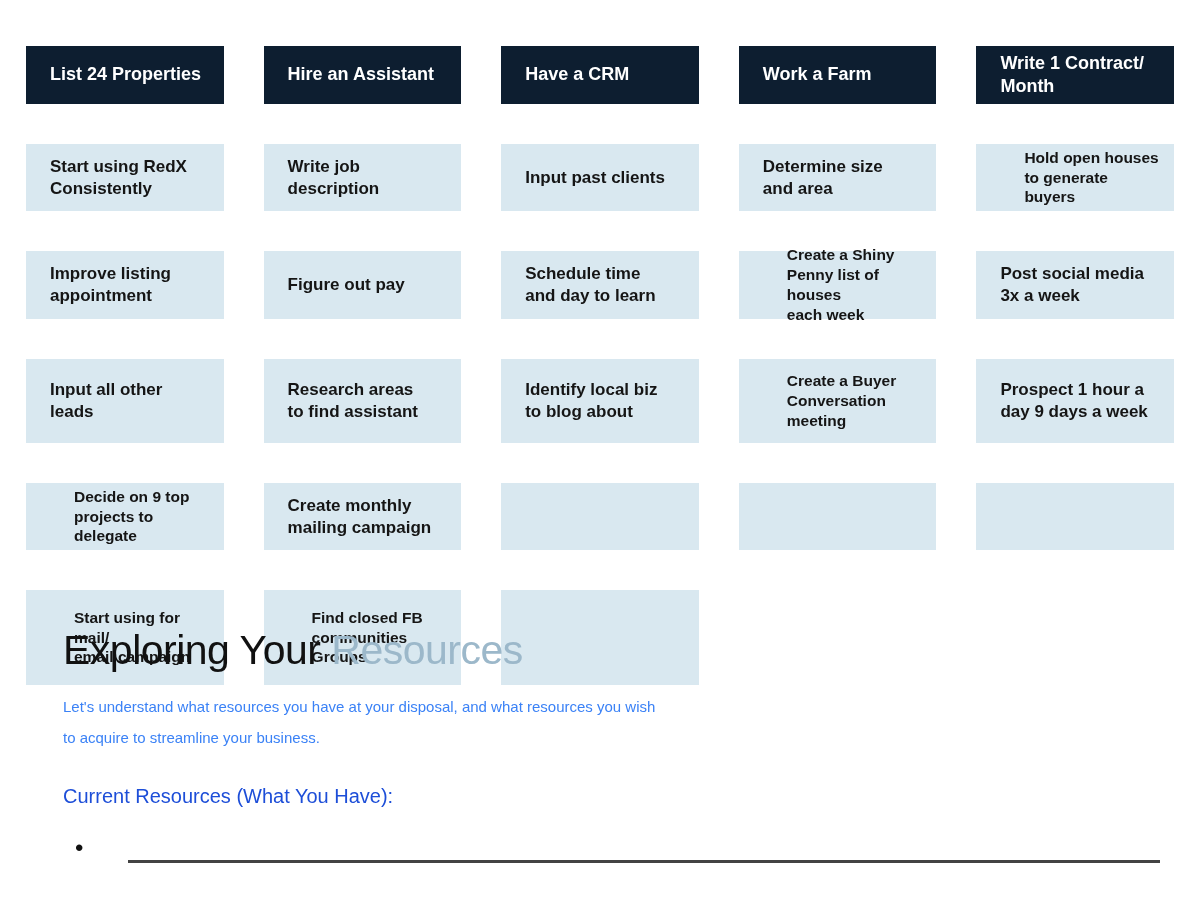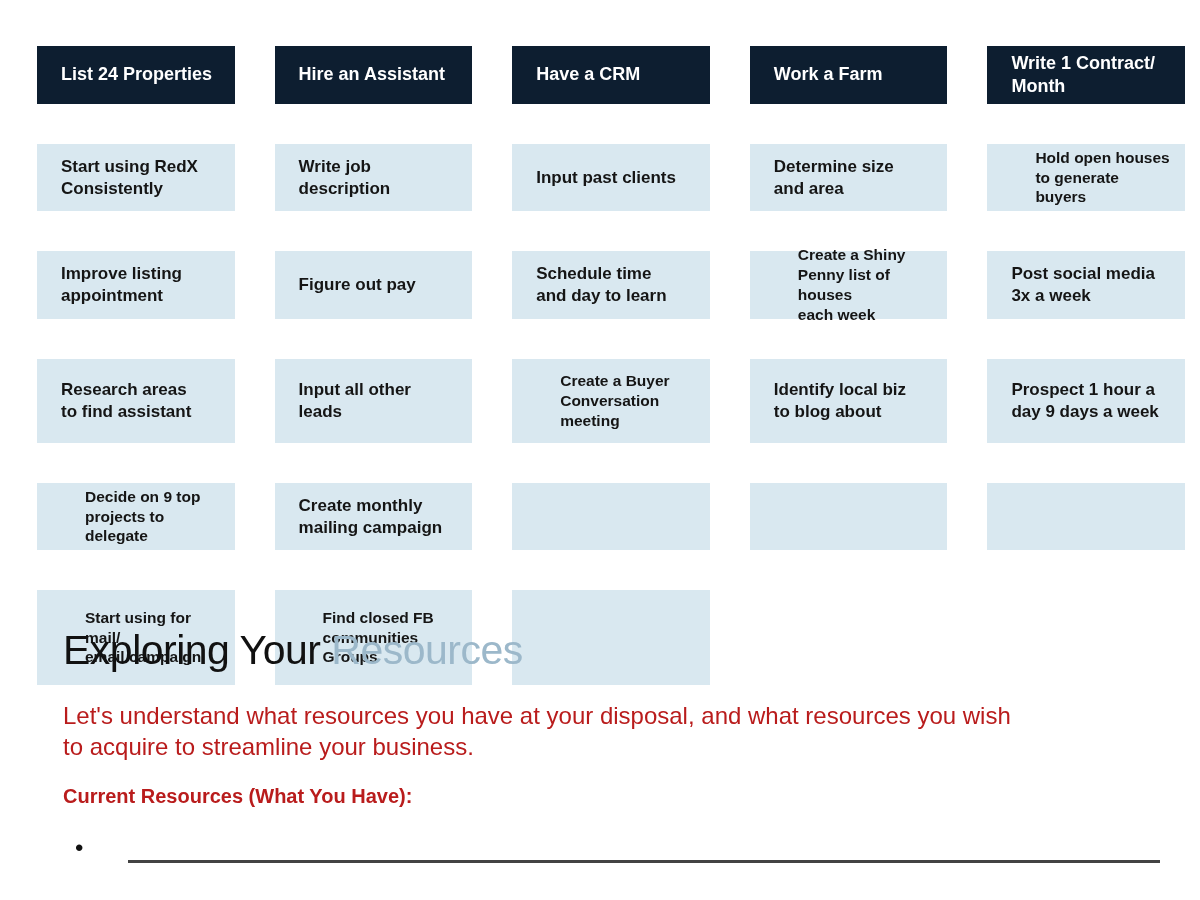--- a/index.html
+++ b/index.html
@@ -9,21 +9,21 @@
     height: 900px;
     background: #ffffff;
     font-family: "Liberation Sans", sans-serif;
     overflow: hidden;
   }
   .page { position: relative; width: 1200px; height: 900px; background: #fff; }
 
   
   .plan-grid {
     position: absolute;
-    left: 37px; top: 46px;
+    left: 26px; top: 46px;
     width: 1148px;
     display: grid;
     grid-template-columns: repeat(5, 1fr);
     grid-template-rows: 58px 67px 68px 84px 67px 95px;
     column-gap: 13px;
     row-gap: 13px;
     gap: 40px;
   }
   .cell {
     display: flex;
@@ -54,31 +54,31 @@
     font-weight: normal;
     color: #111111;
     letter-spacing: -0.5px;
     white-space: nowrap;
   }
   .title .accent { color: var(--accent, #9cb8ca); }
   .intro {
     position: absolute;
     left: 63px; top: 676px;
     width: 1090px;
-    font-size: 24px;
+    font-size: 15px;
     line-height: 31px;
-    color: #b91c1c;
+    color: #3b82f6;
     white-space: pre-line;
   }
   .subheading {
     position: absolute;
     left: 63px; top: 768px;
     font-size: 20px;
-    font-weight: bold;
-    color: #b91c1c;
+    font-weight: normal;
+    color: #1d4ed8;
   }
   .bullet {
     position: absolute;
     left: 75px; top: 834px;
     font-size: 24px;
     color: #111111;
   }
   .writeline {
     position: absolute;
     left: 128px; top: 860px;
@@ -145,36 +145,36 @@
         <span>Create a Shiny
 Penny list of houses
 each week</span>
       </div>
 
     <div class="cell body">
         <span>Post social media
 3x a week</span>
       </div>
     <div class="cell body">
+        <span>Input all other
+leads</span>
+      </div>
+    <div class="cell body">
         <span>Research areas
 to find assistant</span>
       </div>
     <div class="cell body">
-        <span>Input all other
-leads</span>
+        <span>Identify local biz
+to blog about</span>
       </div>
     <div class="cell body sm">
         <span>Create a Buyer
 Conversation
 meeting</span>
       </div>
-    <div class="cell body">
-        <span>Identify local biz
-to blog about</span>
-      </div>
 
     <div class="cell body">
         <span>Prospect 1 hour a
 day 9 days a week</span>
       </div>
     <div class="cell body sm">
         <span>Decide on 9 top
 projects to delegate</span>
       </div>
     <div class="cell body">

